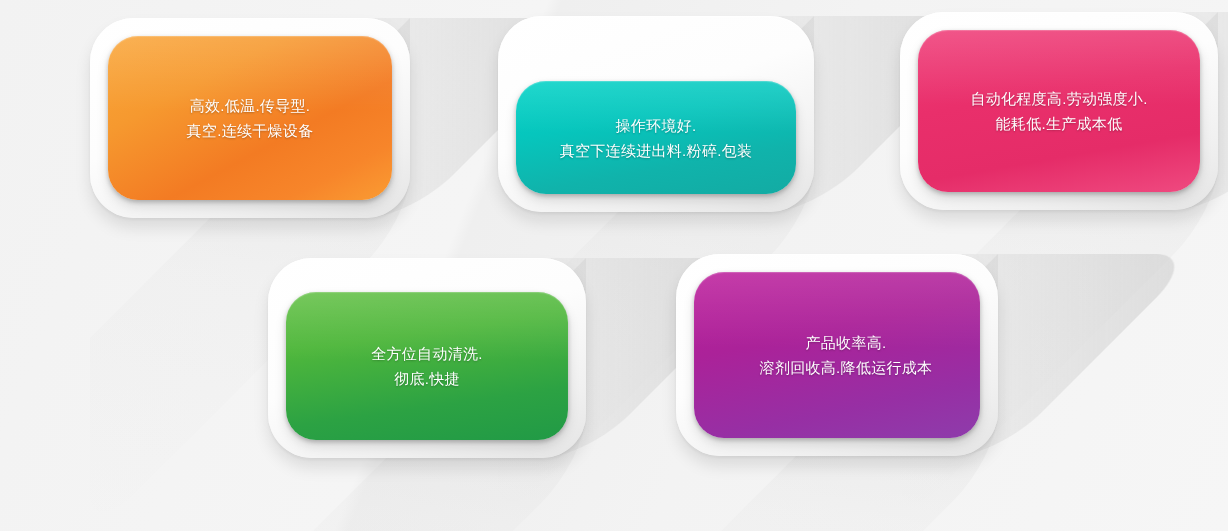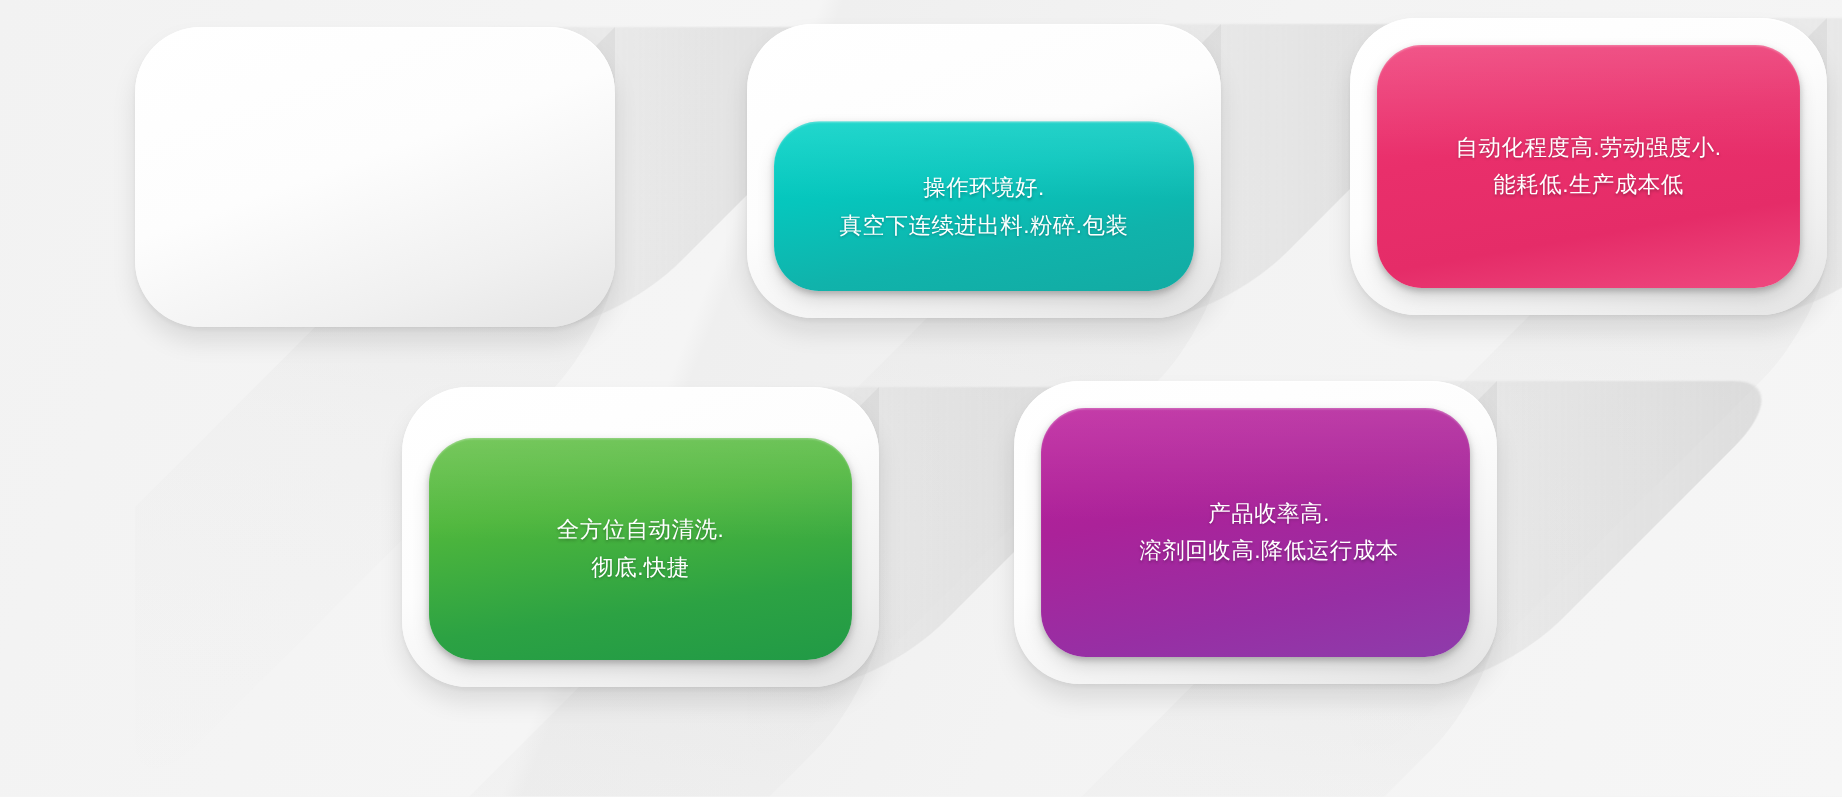--- a/index.html
+++ b/index.html
@@ -134,20 +134,24 @@
 <body>
 
 <div id="backdrop"></div>
 
 <div id="cards-layer">
 
   <div class="card" id="card-0">
     <div class="longshadow"></div>
     <div class="longshadow2"></div>
     <div class="frame"></div>
+    <div class="panel">
+      <div class="label">高效.低温.传导型.
+真空.连续干燥设备</div>
+    </div>
   </div>
 
   <div class="card" id="card-1">
     <div class="longshadow"></div>
     <div class="longshadow2"></div>
     <div class="frame"></div>
     <div class="panel">
       <div class="label">操作环境好.
 真空下连续进出料.粉碎.包装</div>
     </div>

